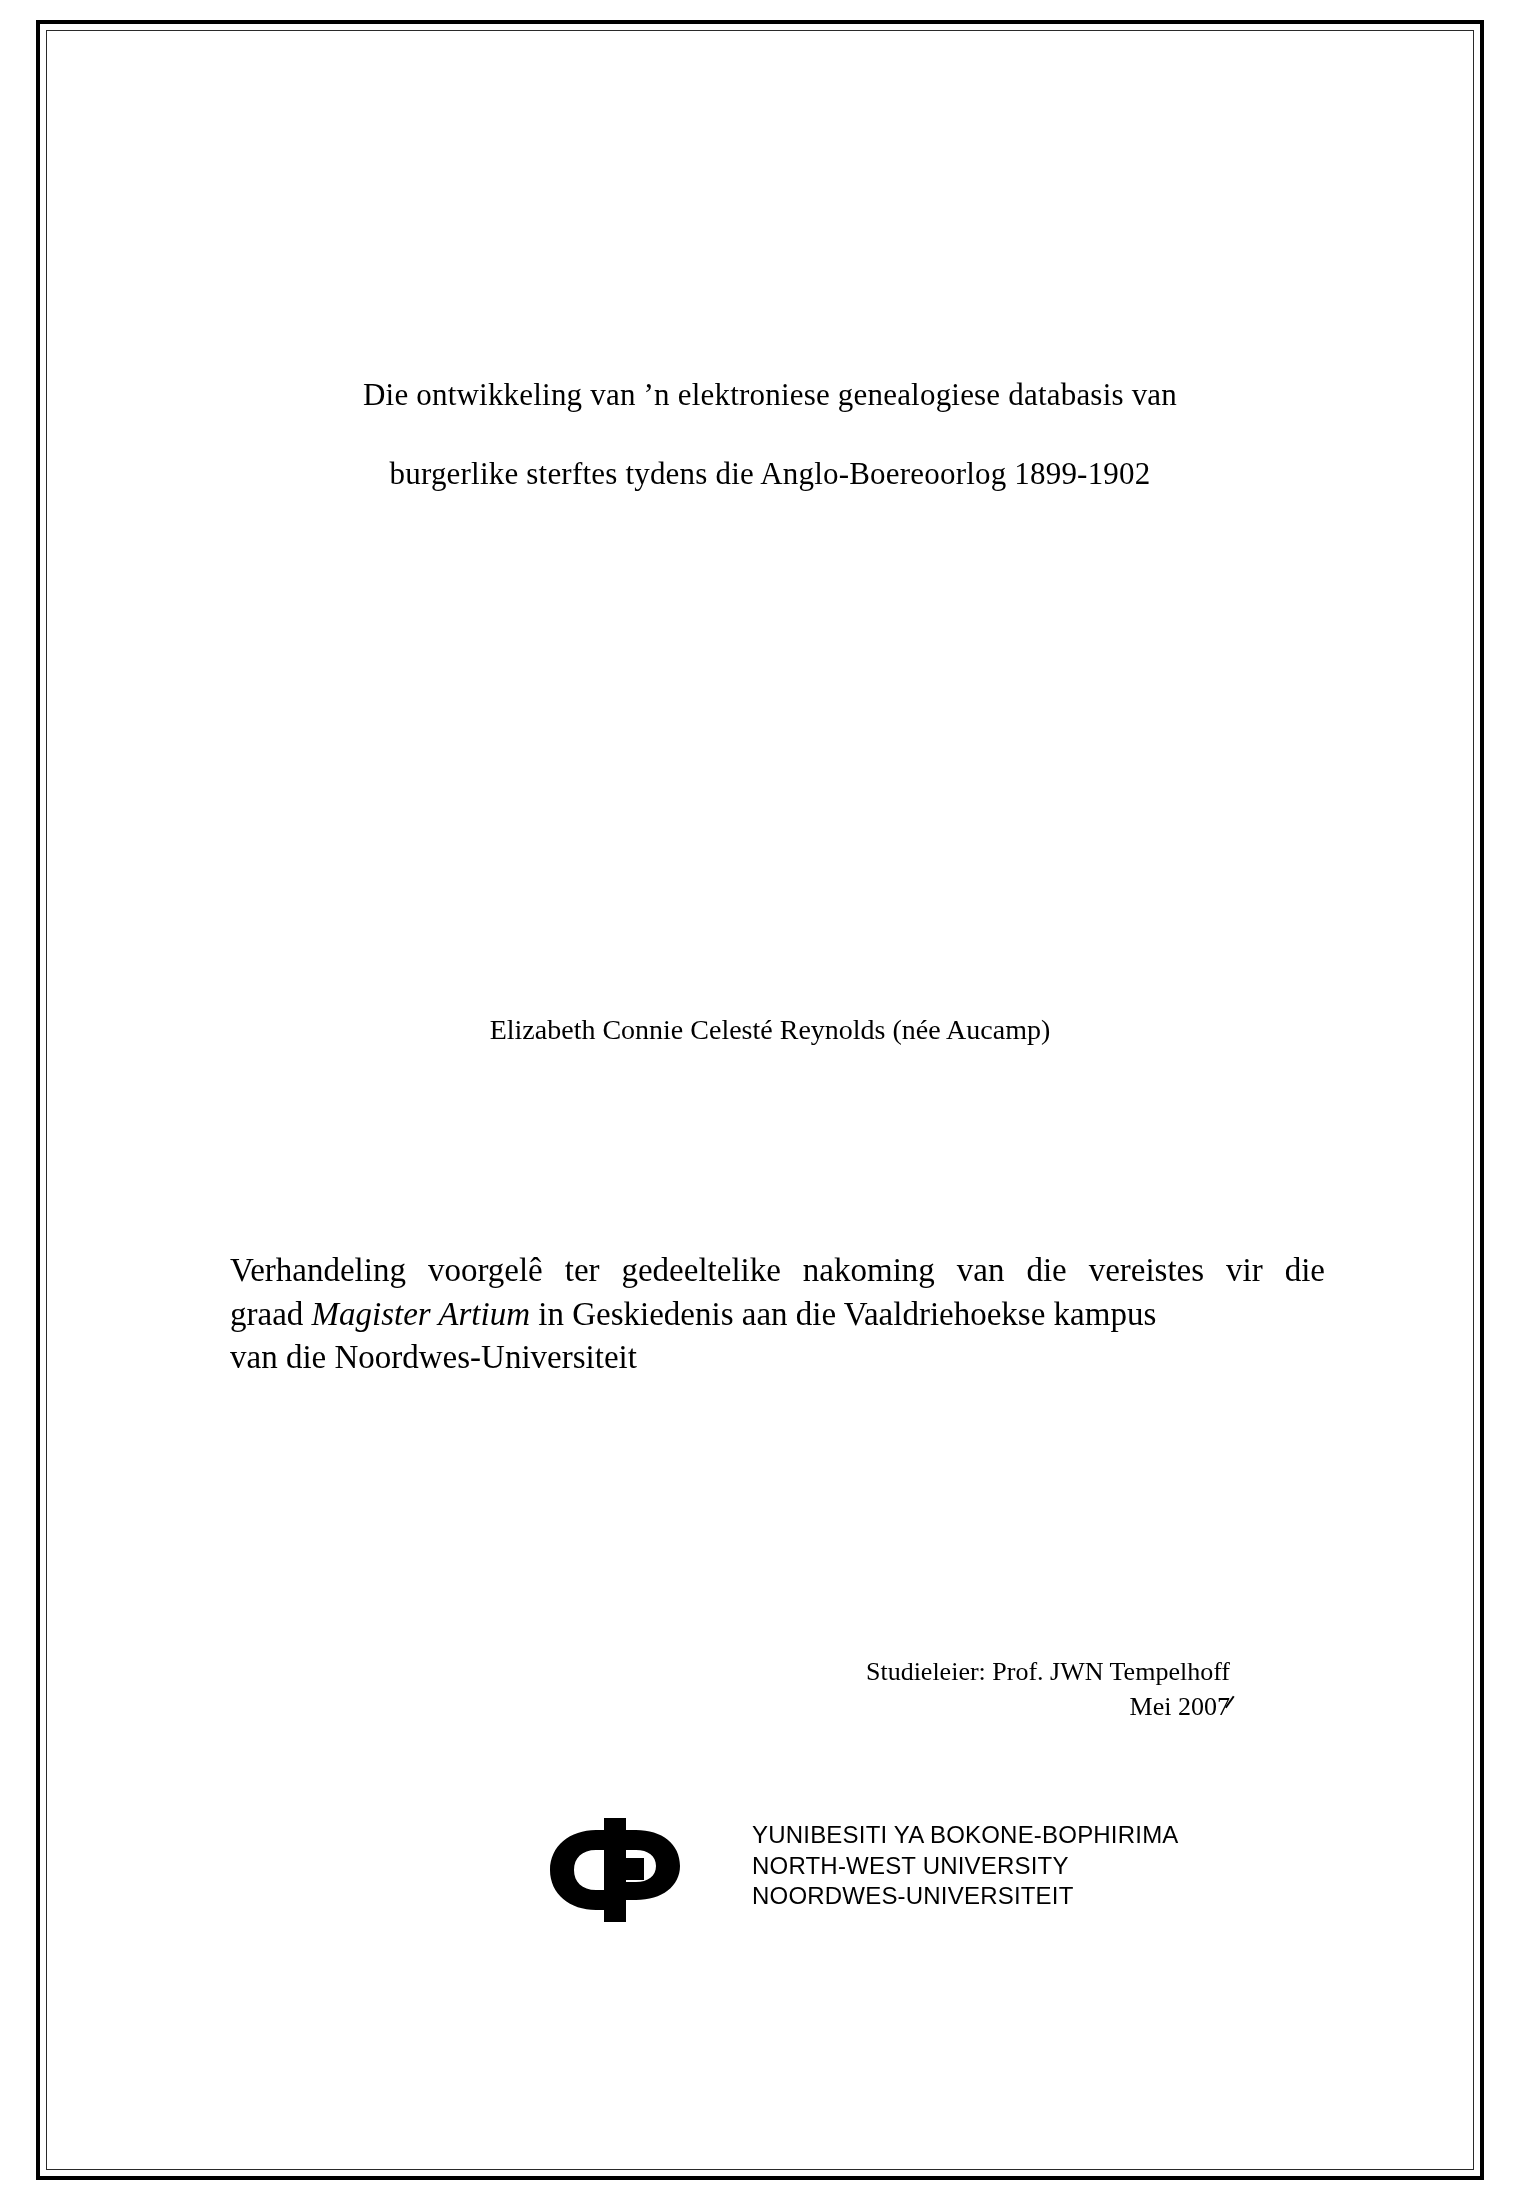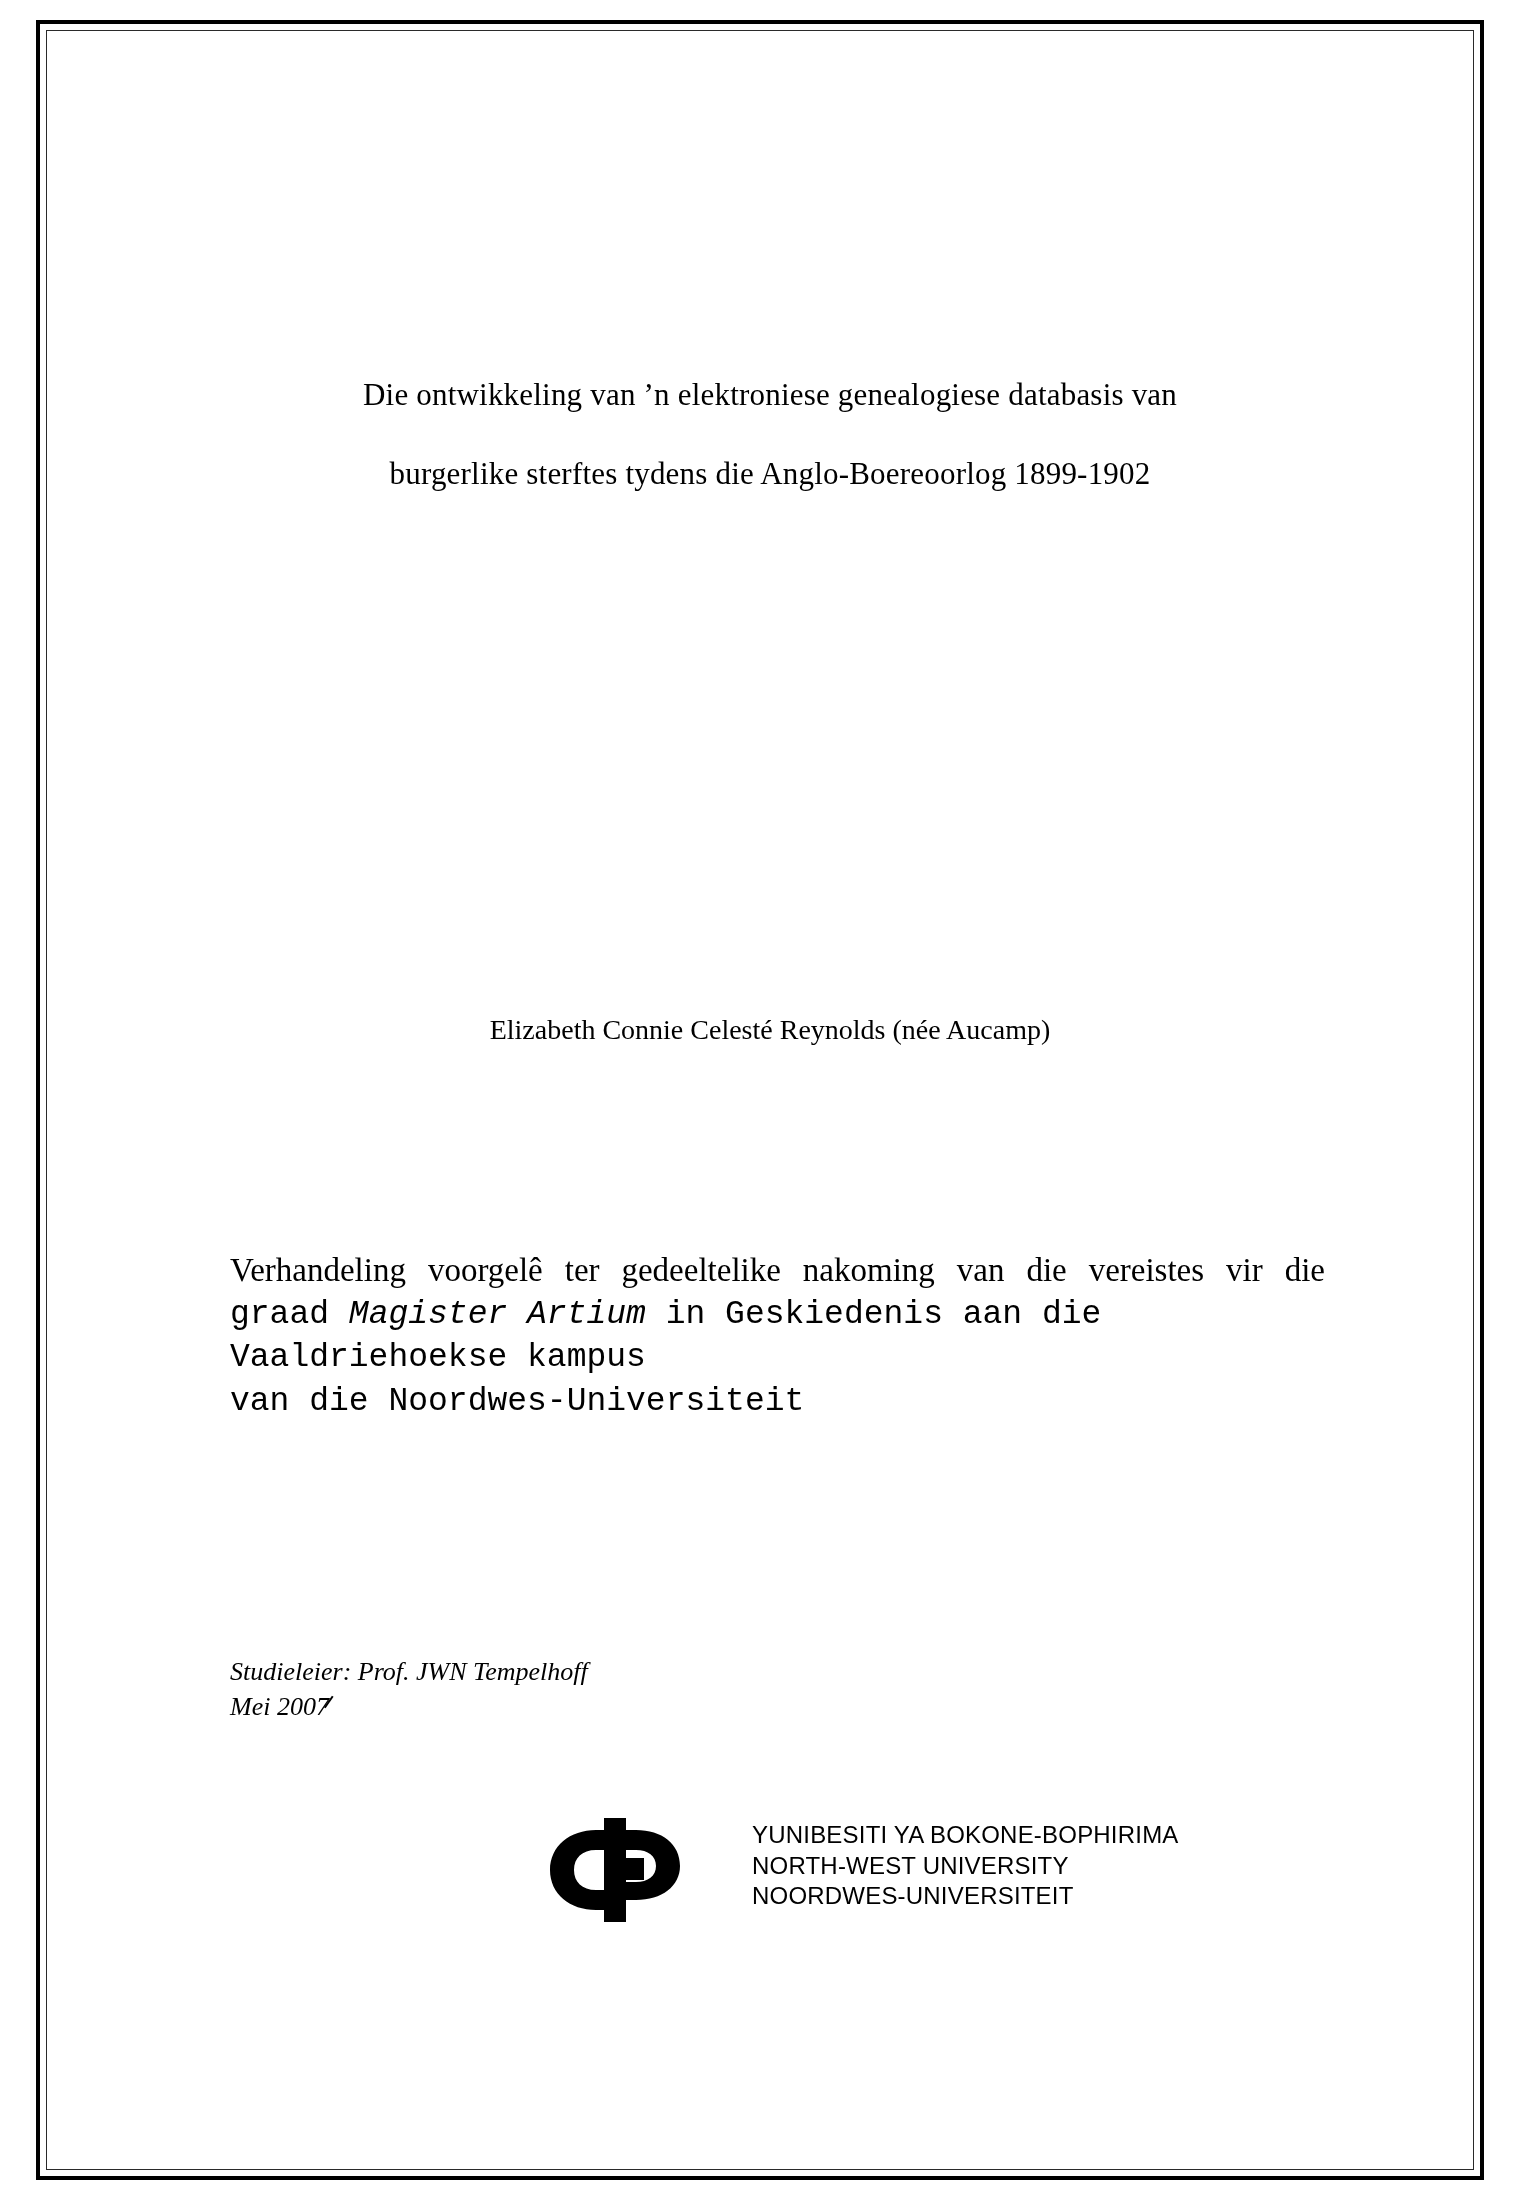--- a/index.html
+++ b/index.html
@@ -91,32 +91,31 @@
   .statement {
     position: absolute;
     top: 1225px;
     left: 40px;
     width: 1095px;
     font-size: 33px;
     line-height: 1.32;
     text-align: justify;
   }
   .statement .l1 { text-align: justify; text-align-last: justify; }
-  .statement .l2, .statement .l3 { text-align: left; font-family: Liberation Mono, monospace; }
+  .statement .l2, .statement .l3 { text-align: left; }
   .statement em { font-style: italic; }
 
   .supervisor {
     position: absolute;
     top: 1630px;
     left: 40px;
     width: 1000px;
     font-size: 26px;
     line-height: 1.35;
-    text-align: left;
-    font-style: italic;
+    text-align: right;
   }
   .date-line { position: relative; display: inline-block; }
   .date-tick {
     position: absolute;
     right: -2px;
     top: 2px;
     width: 14px;
     height: 14px;
     border-right: 2px solid #000;
     transform: rotate(35deg);

